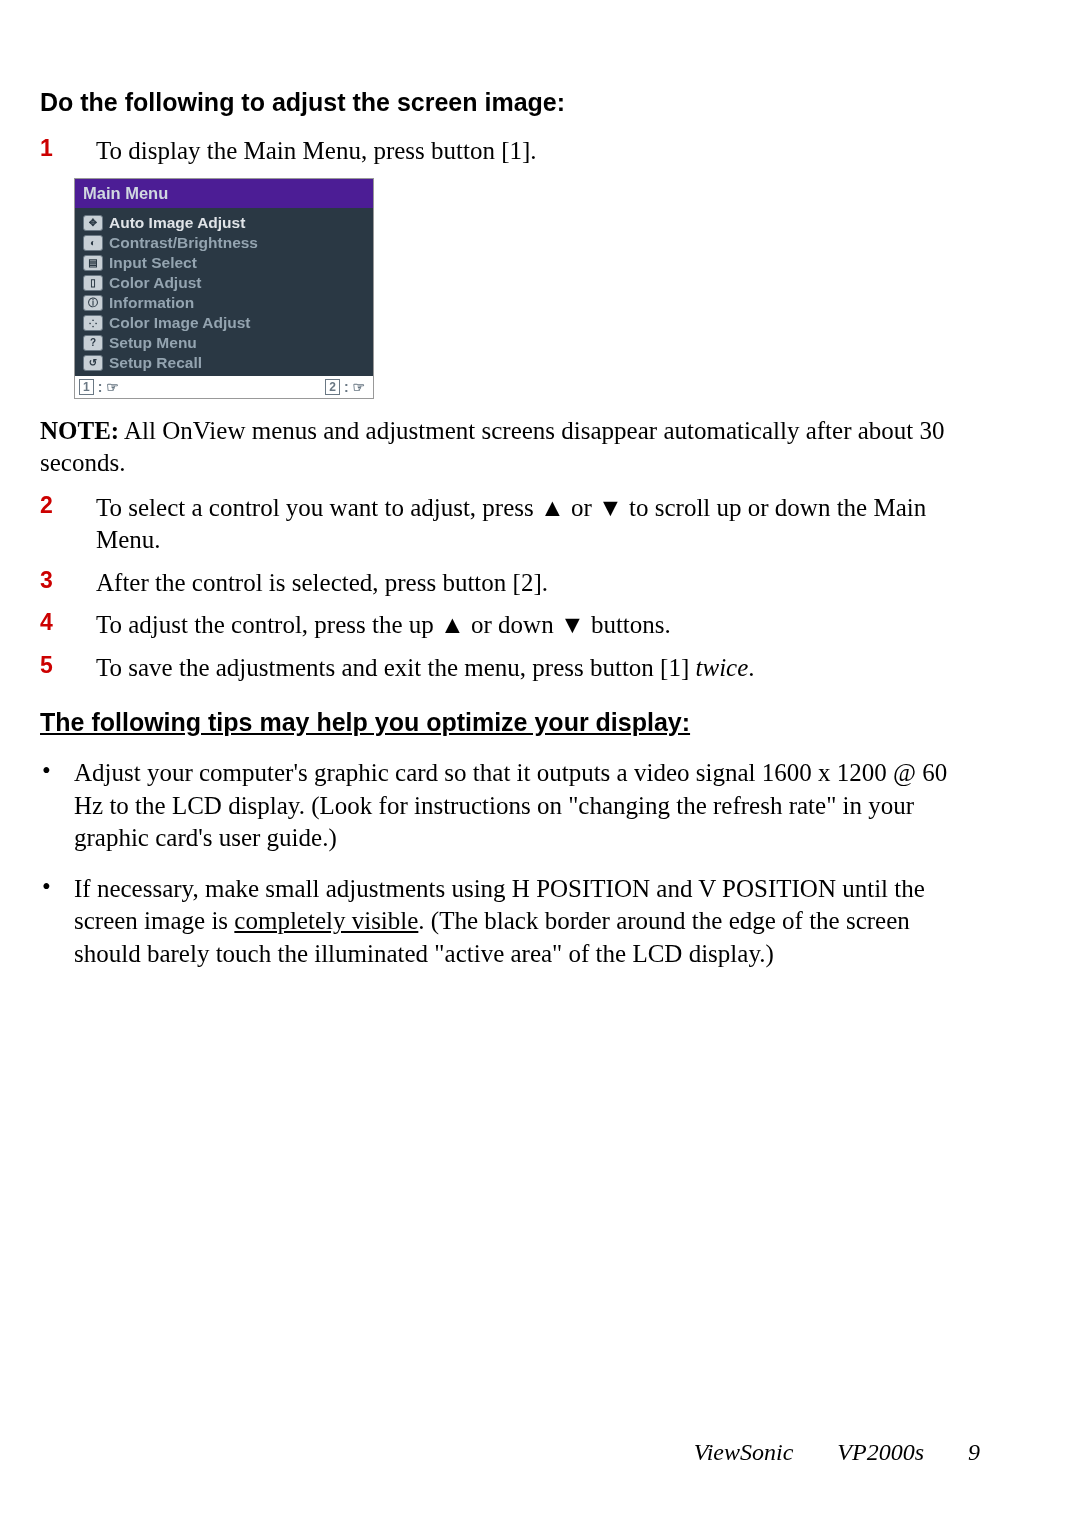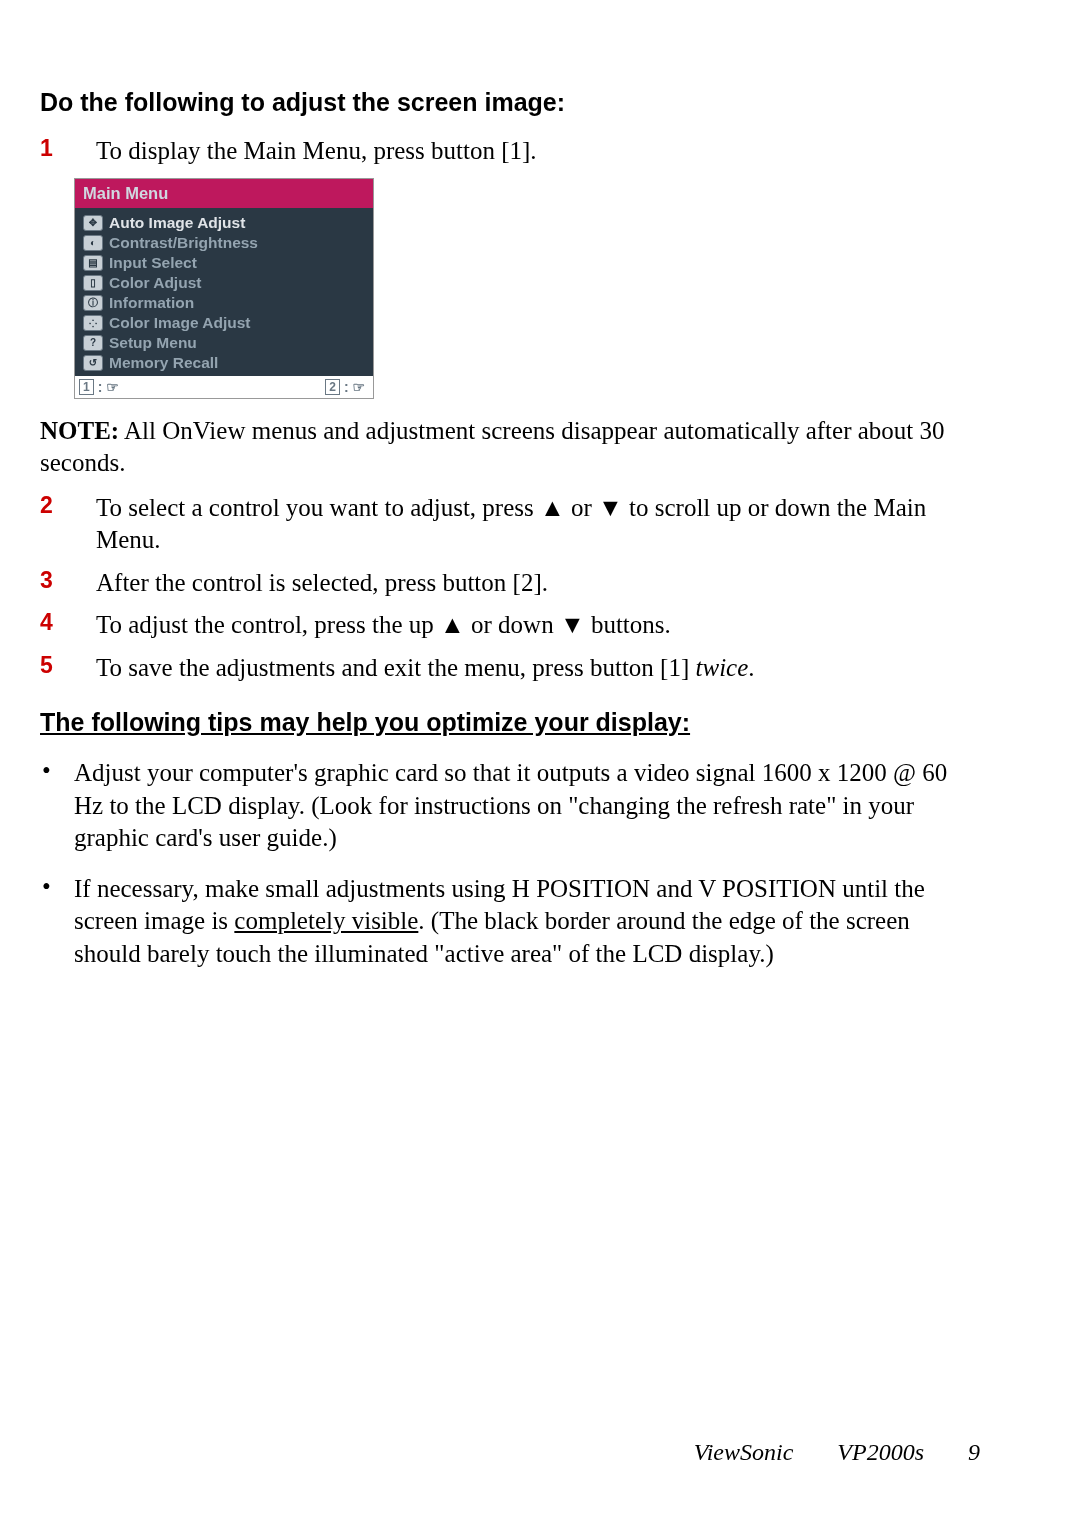--- a/index.html
+++ b/index.html
@@ -48,21 +48,21 @@
     .osd {
       margin-left: 34px;
       margin-top: 8px;
       margin-bottom: 16px;
       width: 300px;
       border: 1px solid #999;
       font-family: Arial, Helvetica, sans-serif;
       font-weight: bold;
     }
     .osd-header {
-      background: #be185d;
+      background: #4c1d95;
       color: #d0d8e0;
       font-size: 16.5px;
       padding: 5px 8px;
     }
     .osd-body {
       background: #2a3844;
       padding: 6px 8px 2px 8px;
     }
     .osd-item {
       display: flex;
@@ -192,21 +192,21 @@
       <div class="osd-item">
         <div class="osd-icon">⁘</div>
         <span>Color Image Adjust</span>
       </div>
       <div class="osd-item">
         <div class="osd-icon">?</div>
         <span>Setup Menu</span>
       </div>
       <div class="osd-item">
         <div class="osd-icon">↺</div>
-        <span>Memory Recall</span>
+        <span>Setup Recall</span>
       </div>
     </div>
     <div class="osd-footer">
       <div class="osd-foot-box">
         <span class="osd-num-box">1</span>
         <span>: ☞</span>
       </div>
       <div class="osd-foot-box">
         <span class="osd-num-box">2</span>
         <span>: ☞</span>

